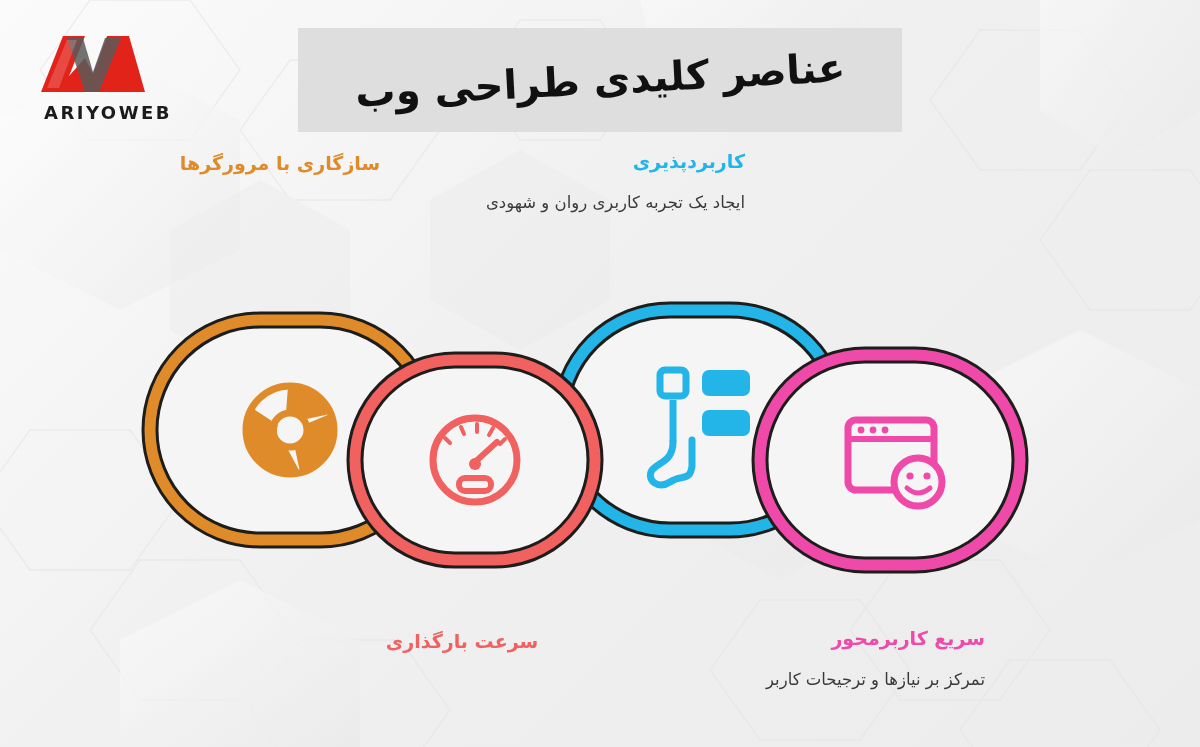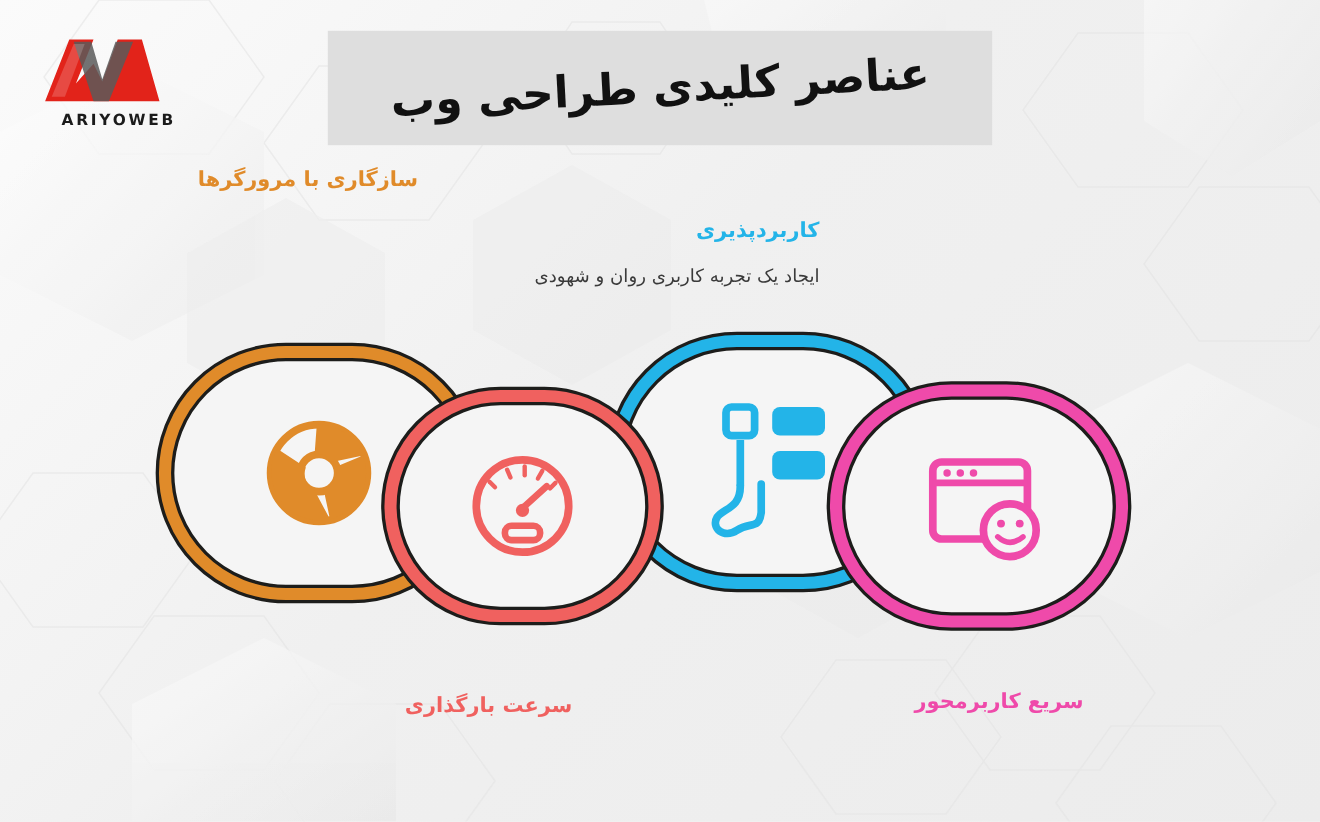--- a/index.html
+++ b/index.html
@@ -20,21 +20,21 @@
   }
   
   .bg-shapes{position:absolute;inset:0;opacity:.55;}
   .bg-shapes svg{display:block;width:1200px;height:747px;}
 
   
   .logo{position:absolute;left:33px;top:28px;width:150px;height:92px;}
   .logo svg{display:block;}
   .logo-text{
     font-family:"DejaVu Sans","Liberation Sans",sans-serif;
-    font-size:14px;letter-spacing:2.5px;color:#1b1b1b;font-weight:bold;
+    font-size:18px;letter-spacing:2.5px;color:#1b1b1b;font-weight:bold;
     text-align:center;margin-top:2px;
   }
 
   
   .title-band{
     position:absolute;left:298px;top:28px;width:604px;height:104px;
     background:#dedede;
     display:flex;align-items:center;justify-content:center;
   }
   .title-text{
@@ -46,22 +46,22 @@
 
   
   .caption{position:absolute;}
   .caption .head{
     font-size:19px;font-weight:bold;line-height:1.4;
   }
   .caption .body{
     font-size:16.5px;color:#3a3a3a;line-height:1.75;margin-top:14px;
   }
   .cap-browser{right:790px;top:150px;width:260px;text-align:center;}
-  .cap-usability{right:455px;top:148px;width:260px;text-align:right;margin-top:48px;}
-  .cap-speed{right:572px;top:628px;width:260px;text-align:left;}
+  .cap-usability{right:455px;top:148px;width:260px;text-align:right;}
+  .cap-speed{right:608px;top:628px;width:260px;text-align:center;}
   .cap-usercentric{right:215px;top:625px;width:290px;text-align:right;}
 
   
   .chain{position:absolute;left:0;top:300px;width:1200px;height:300px;}
   .chain svg{display:block;}
 </style>
 </head>
 <body>
 
 <div id="stage">
@@ -123,20 +123,21 @@
     <div class="head" style="color:#23b4e8">کاربردپذیری</div>
     <div class="body">ایجاد یک تجربه کاربری روان و شهودی</div>
   </div>
 
   <div class="caption cap-speed">
     <div class="head" style="color:#f0615f">سرعت بارگذاری</div>
   </div>
 
   <div class="caption cap-usercentric">
     <div class="head" style="color:#ef4aaa">سریع کاربرمحور</div>
+    <div class="body">تمرکز بر نیازها و ترجیحات کاربر</div>
   </div>
 
   <div class="chain">
     <svg width="1200" height="300" viewBox="0 0 1200 300" xmlns="http://www.w3.org/2000/svg">
 
       <g>
         <rect x="150" y="20" width="280" height="220" rx="110" ry="110" fill="#f5f5f5" stroke="#1d1d1b" stroke-width="17"></rect>
         <rect x="150" y="20" width="280" height="220" rx="110" ry="110" fill="none" stroke="#e08b2a" stroke-width="11"></rect>
 
         <g transform="translate(290,130)">

